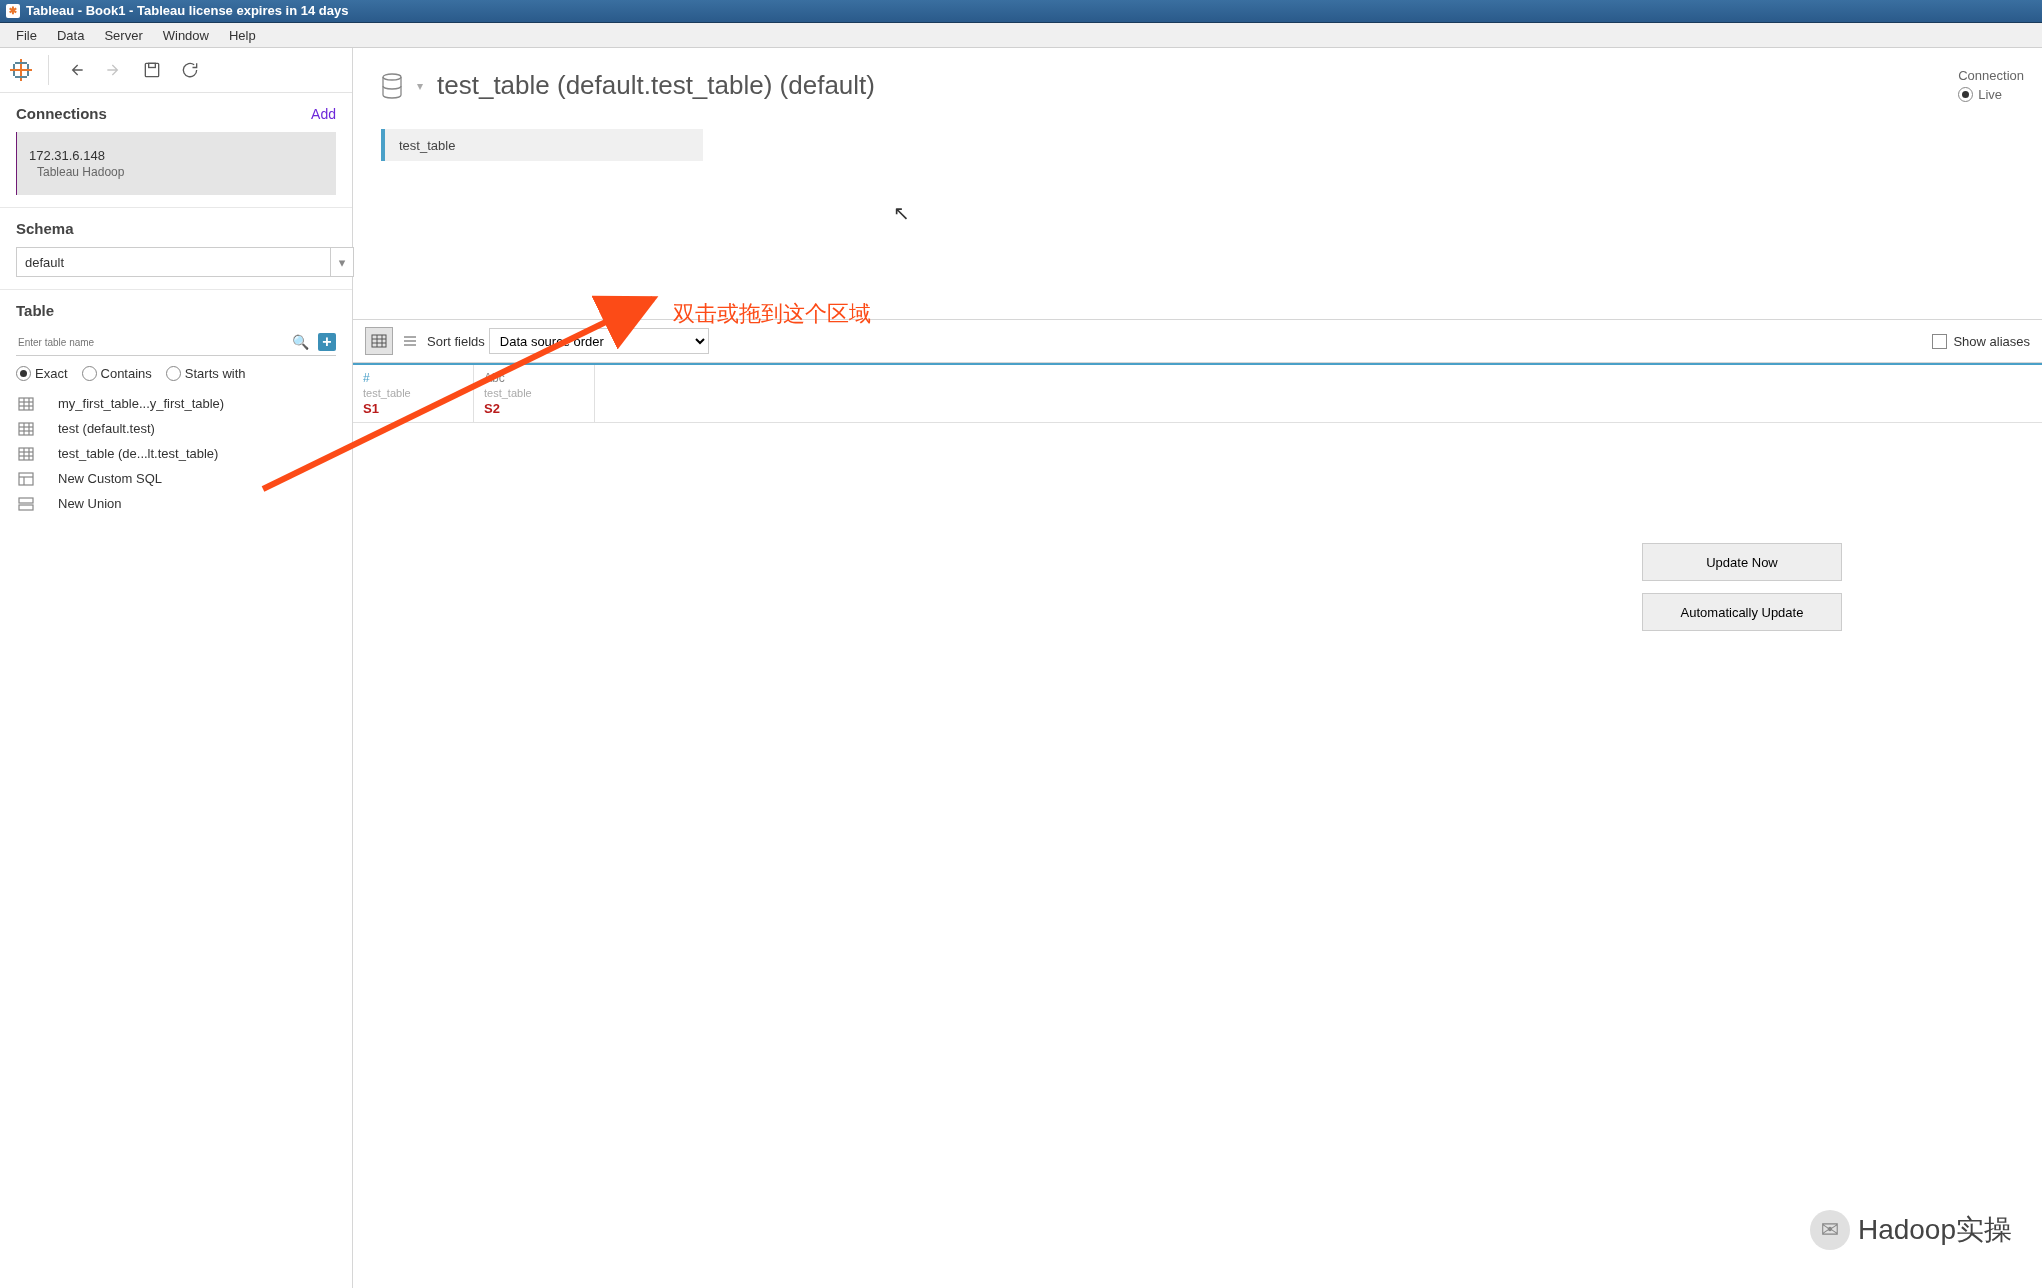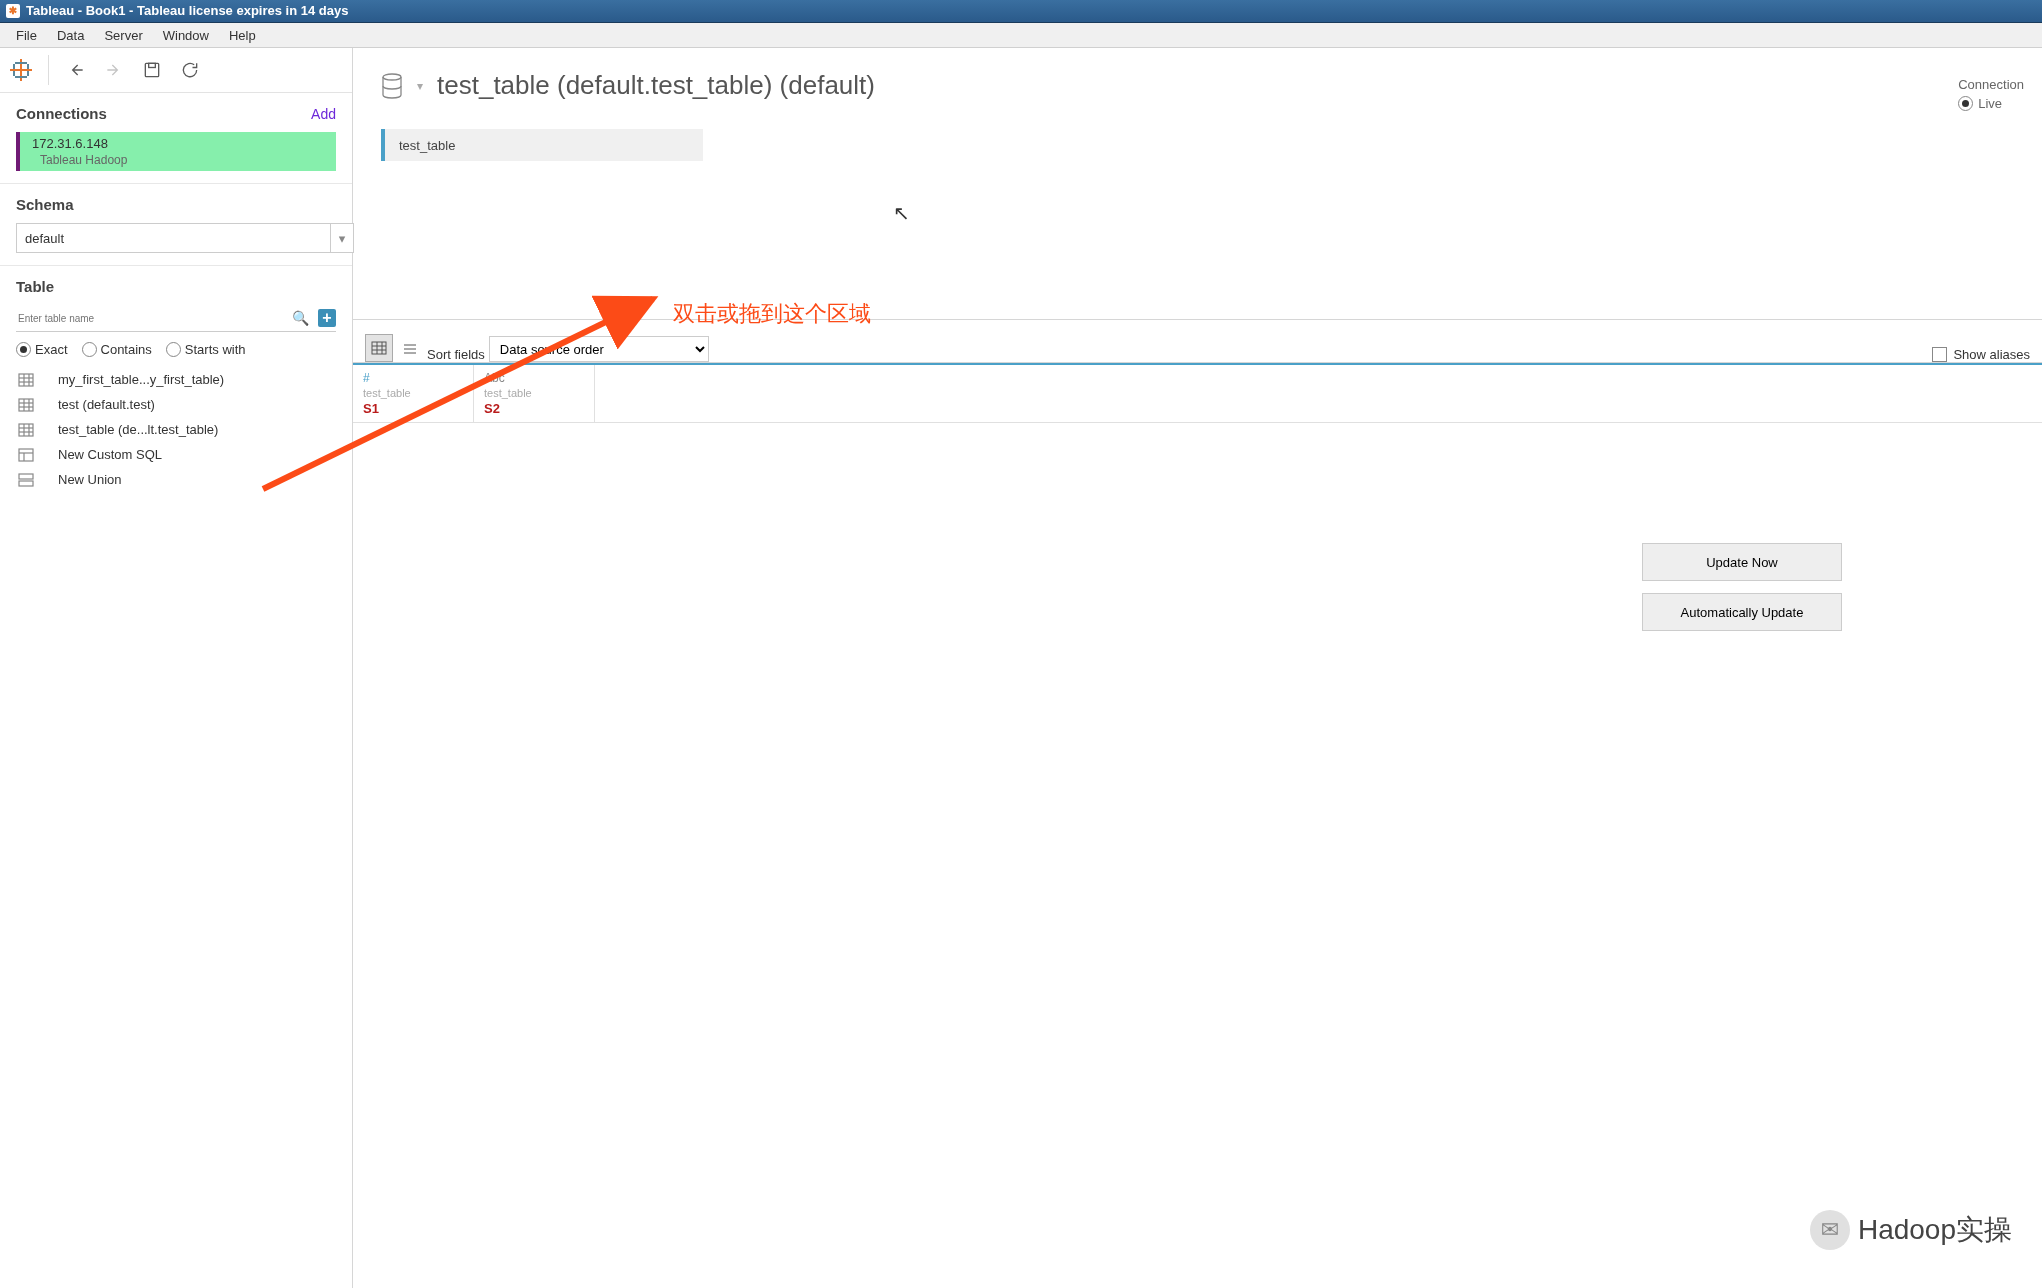--- a/index.html
+++ b/index.html
@@ -19,49 +19,49 @@
 .toolbar .tableau-logo span:nth-child(2){left:17px;top:5px}
 .toolbar .tableau-logo span:nth-child(3){top:3px;left:5px;width:12px;height:2px}
 .toolbar .tableau-logo span:nth-child(4){top:17px;left:5px;width:12px;height:2px}
 .toolbar .sep{width:1px;height:30px;background:#ddd}
 .ticon{width:22px;height:22px;display:flex;align-items:center;justify-content:center;color:#5a5a5a;cursor:pointer}
 .ticon svg{width:20px;height:20px;stroke:#5a5a5a;fill:none;stroke-width:1.6}
 .side-section{padding:12px 16px;border-bottom:1px solid #e8e8e8}
 .side-header{display:flex;justify-content:space-between;align-items:center;margin-bottom:10px}
 .side-header h3{margin:0;font-size:15px;font-weight:bold;color:#444}
 .side-header a{color:#6d28d9;font-size:14px;text-decoration:none}
-.conn-card{background:#86efac;border-left:4px solid #701a75;padding:4px 12px;font-size:13px}
+.conn-card{background:#e5e5e5;border-left:1px solid #701a75;padding:16px 12px;font-size:13px}
 .conn-card .sub{font-size:12px;color:#666;margin-top:2px;padding-left:8px}
 .schema-select{width:100%;height:28px;border:1px solid #ccc;background:#fff;padding:0 8px;font-size:13px;display:flex;align-items:center;justify-content:space-between;cursor:pointer}
 .schema-select .arrow{width:22px;border-left:1px solid #ccc;height:100%;display:flex;align-items:center;justify-content:center;color:#888;margin-right:-8px}
 .table-search{display:flex;align-items:center;border-bottom:1px solid #ccc;padding:4px 0;margin-top:8px}
 .table-search input{border:none;outline:none;flex:1;font-size:10px;color:#be185d;background:transparent}
 .table-search .mag{color:#666;margin-right:4px}
 .table-search .plus{width:18px;height:18px;background:#3b8fb7;color:#fff;display:flex;align-items:center;justify-content:center;font-weight:bold;font-size:16px;border-radius:2px;margin-left:4px}
 .match-row{display:flex;gap:14px;margin-top:10px;font-size:13px}
 .radio{display:flex;align-items:flex-start;gap:4px;cursor:pointer}
 .radio-dot{width:13px;height:13px;border:1px solid #888;border-radius:50%;display:flex;align-items:center;justify-content:center}
 .radio-dot.sel::after{content:"";width:7px;height:7px;background:#333;border-radius:50%}
 .table-list{margin-top:10px}
 .table-item{display:flex;align-items:center;gap:24px;padding:5px 2px;font-size:13px;cursor:pointer}
 .table-item .ticon-tbl{width:16px;height:14px;flex-shrink:0}
 .ticon-tbl svg{stroke:#888;fill:none;stroke-width:1.2}
 .main{flex:1;display:flex;flex-direction:column;position:relative;min-width:0}
 .ds-header{padding:22px 28px 10px;display:flex;align-items:center;gap:14px}
 .ds-header .db-icon{width:22px;height:26px}
 .ds-header .db-icon svg{stroke:#888;fill:none;stroke-width:1.3}
 .ds-header h1{margin:0;font-size:26px;font-weight:normal;color:#555}
-.conn-radio{position:absolute;right:18px;top:29px;font-size:13px;color:#666}
+.conn-radio{position:absolute;right:18px;top:20px;font-size:13px;color:#666}
 .conn-radio .r{display:flex;align-items:center;gap:5px;margin-top:4px}
 .canvas{flex:0 0 auto;padding:18px 28px 10px;min-height:180px;position:relative}
 .cursor{position:absolute;left:540px;top:90px;font-size:20px;color:#333;pointer-events:none}
 .table-pill{width:290px;height:32px;background:#f0f0f0;border-left:4px solid #4aa0c8;display:flex;align-items:center;padding:0 14px;font-size:13px;color:#444}
 .annotation{position:absolute;left:320px;top:188px;color:#fc4b17;font-size:22px;pointer-events:none}
 .arrow-svg{position:absolute;left:-420px;top:-20px;width:420px;height:220px;pointer-events:none}
-.midbar{height:42px;border-top:1px solid #d6d6d6;border-bottom:1px solid #d6d6d6;display:flex;align-items:flex-end;padding:0 12px;gap:4px;font-size:13px;margin-top:auto}
+.midbar{height:42px;border-top:1px solid #d6d6d6;border-bottom:1px solid #d6d6d6;display:flex;align-items:center;padding:0 12px;gap:4px;font-size:13px;margin-top:auto}
 .midbar .view-btn{width:26px;height:26px;border:1px solid #ccc;display:flex;align-items:center;justify-content:center;cursor:pointer}
 .midbar .view-btn.active{background:#e3e3e3;border-color:#aaa}
 .midbar select{height:26px;border:1px solid #ccc;padding:0 6px;font-size:13px;background:#fff;min-width:220px}
 .midbar .right{margin-left:auto;display:flex;align-items:center;gap:6px}
 .checkbox{width:13px;height:13px;border:1px solid #888;display:inline-block}
 .grid{border-bottom:1px solid #e0e0e0}
 .grid-head{display:flex;border-top:2px solid #4aa0c8}
 .gcol{width:100px;border-right:1px solid #e0e0e0;padding:6px 10px;font-size:12px}
 .gcol .type{color:#888;font-size:12px}
 .gcol .type.num{color:#4aa0c8}

